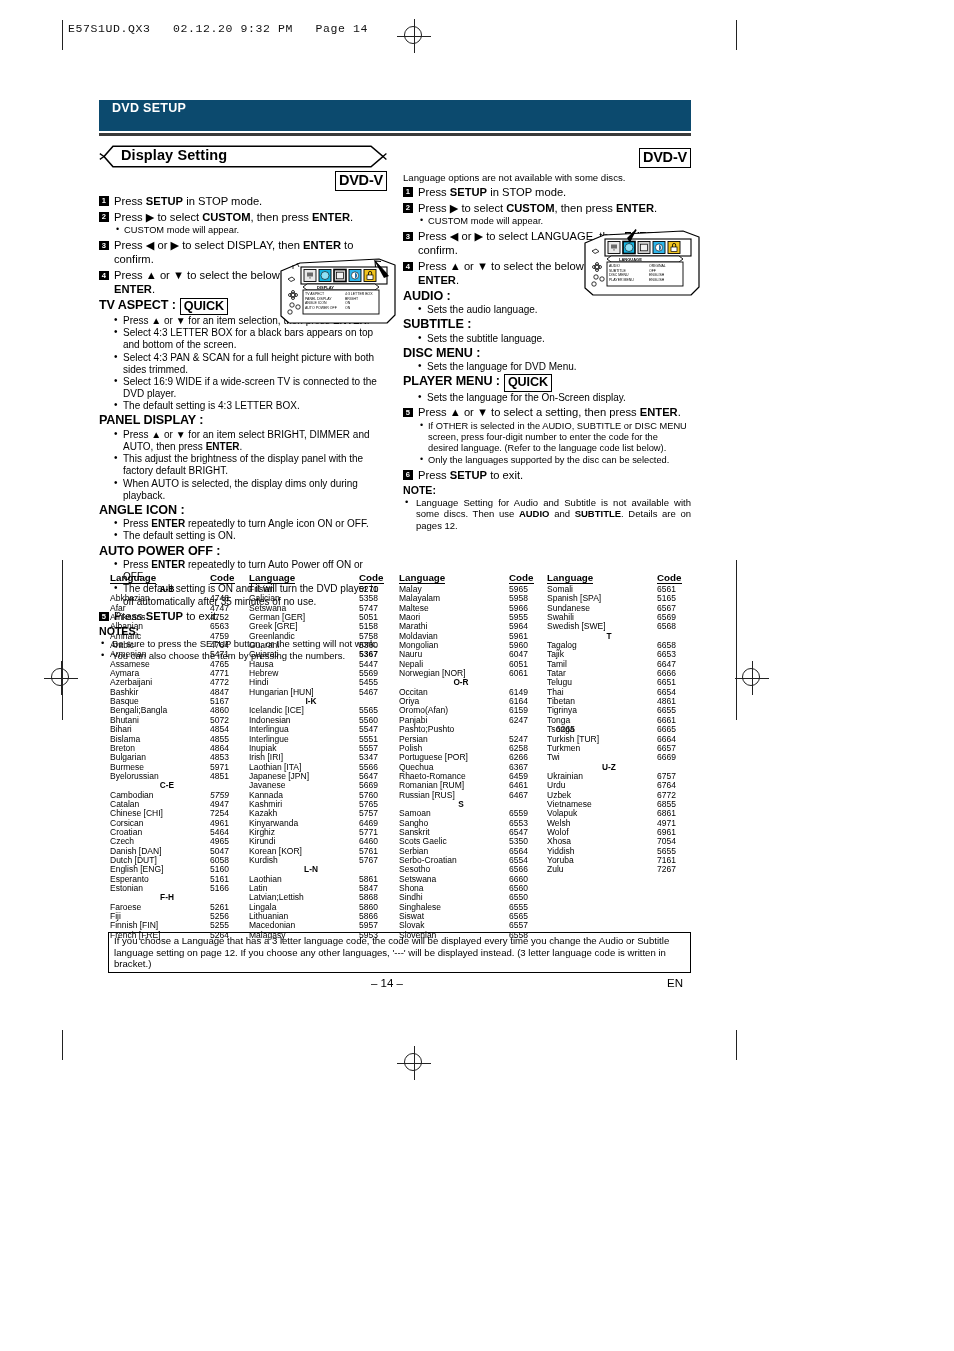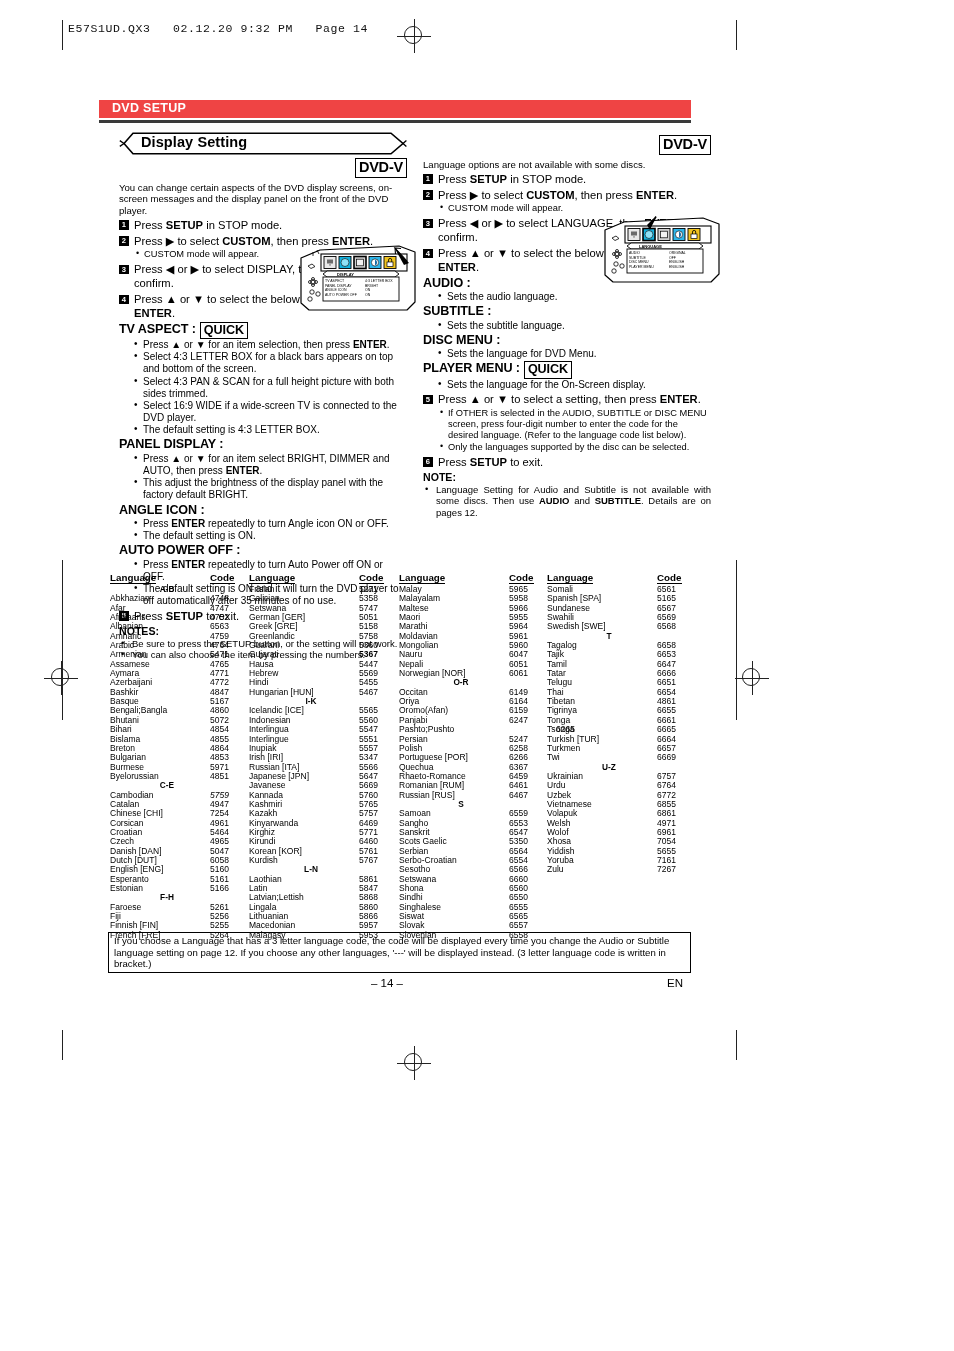--- a/index.html
+++ b/index.html
@@ -10,21 +10,21 @@
   .printhdr{position:absolute;left:68px;top:22px;font-family:"Liberation Mono",monospace;font-size:11.5px;letter-spacing:.6px;color:#111;white-space:pre;}
   .reg{position:absolute;width:34px;height:34px;}
   .reg .ring{position:absolute;left:7px;top:7px;width:18px;height:18px;border:1.1px solid #222;border-radius:50%;box-sizing:border-box;}
   .reg .hl{position:absolute;left:0;top:16.5px;width:34px;height:1.1px;background:#222;}
   .reg .vl{position:absolute;left:16.5px;top:0;width:1.1px;height:34px;background:#222;}
   .trim{position:absolute;background:#222;}
 
   
   .content{position:absolute;left:99px;top:100px;width:592px;}
 
-  .dvdsetup{position:relative;height:18px;background:#ef4444;}
+  .dvdsetup{position:relative;height:31px;background:#0c4a6e;}
   .dvdsetup .label{position:absolute;left:13px;top:1px;font-size:12.5px;font-weight:bold;color:#fff;letter-spacing:.3px;}
   .rule{height:3px;background:#3a3a3a;margin-top:2px;}
 
   .cols{position:relative;margin-top:9px;}
   .col{position:absolute;top:0;width:288px;}
   .colL{left:0;}
   .colR{left:304px;}
 
   
   .banner{position:relative;height:23px;}
@@ -109,56 +109,56 @@
   <div class="trim" style="left:62px;top:1030px;width:1px;height:30px;"></div>
   <div class="trim" style="left:736px;top:1030px;width:1px;height:30px;"></div>
 
   <div class="content">
 
     <div class="dvdsetup">
       <span class="label">DVD SETUP</span>
     </div>
     <div class="rule"></div>
 
-    <div class="cols" style="height:460px;margin-left:20px;">
+    <div class="cols" style="height:460px;">
 
       <div class="col colL">
 
         <div class="banner">
           <svg width="288" height="23" viewBox="0 0 288 23">
             <path d="M14,1.2 L272,1.2 L284,11.5 L272,21.8 L14,21.8 L5,11.5 Z" fill="#fff" stroke="#000" stroke-width="1.6"></path>
             <path d="M5,11.5 L0.8,8.6 M5,11.5 L0.8,14.4" stroke="#000" stroke-width="1.3" fill="none"></path>
             <path d="M284,11.5 L287.4,8.6 M284,11.5 L287.4,14.4" stroke="#000" stroke-width="1.3" fill="none"></path>
           </svg>
           <span class="btxt">Display Setting</span>
         </div>
 
         <div class="dvdv-wrap">
           <span class="dvdv">DVD-V</span>
         </div>
 
         <div class="body">
-          <p class="intro">You can change certain aspects of the DVD display screens, on-screen messages and the display panel on the front of the DVD player.</p>
           <div id="left-steps">
               <div class="step"><span class="stepnum">1</span><span>Press <b>SETUP</b> in STOP mode.</span></div>
               <div class="step"><span class="stepnum">2</span><span>Press ▶ to select <b>CUSTOM</b>, then press <b>ENTER</b>.</span></div>
               <div class="substep sub2">CUSTOM mode will appear.</div>
               <div class="step"><span class="stepnum">3</span><span>Press ◀ or ▶ to select DISPLAY, then <b>ENTER</b> to confirm.</span></div>
               <div class="step"><span class="stepnum">4</span><span>Press ▲ or ▼ to select the below items, then press <b>ENTER</b>.</span></div>
             </div>
           <div id="left-items">
               <div class="itemhead"><span>TV ASPECT :</span><span class="quick">QUICK</span></div>
               <div class="bul">Press ▲ or ▼ for an item selection, then press <b>ENTER</b>.</div>
               <div class="bul">Select 4:3 LETTER BOX for a black bars appears on top and bottom of the screen.</div>
               <div class="bul">Select 4:3 PAN &amp; SCAN for a full height picture with both sides trimmed.</div>
               <div class="bul">Select 16:9 WIDE if a wide-screen TV is connected to the DVD player.</div>
               <div class="bul">The default setting is 4:3 LETTER BOX.</div>
               <div class="itemhead"><span>PANEL DISPLAY :</span></div>
               <div class="bul">Press ▲ or ▼ for an item select BRIGHT, DIMMER and AUTO, then press <b>ENTER</b>.</div>
               <div class="bul">This adjust the brightness of the display panel with the factory default BRIGHT.</div>
+              <div class="bul">When AUTO is selected, the display dims only during playback.</div>
               <div class="itemhead"><span>ANGLE ICON :</span></div>
               <div class="bul">Press <b>ENTER</b> repeatedly to turn Angle icon ON or OFF.</div>
               <div class="bul">The default setting is ON.</div>
               <div class="itemhead"><span>AUTO POWER OFF :</span></div>
               <div class="bul">Press <b>ENTER</b> repeatedly to turn Auto Power off ON or OFF.</div>
               <div class="bul">The default setting is ON and it will turn the DVD player to off automatically after 35 minutes of no use.</div>
             </div>
           <div id="left-final">
               <div class="step"><span class="stepnum">5</span><span>Press <b>SETUP</b> to exit.</span></div>
             </div>
@@ -525,21 +525,21 @@
           </div>
           <div class="lrow">
             <span class="nm">Inupiak</span>
             <span class="cd" style="left: 110px;">5557</span>
           </div>
           <div class="lrow">
             <span class="nm">Irish [IRI]</span>
             <span class="cd" style="left: 110px;">5347</span>
           </div>
           <div class="lrow">
-            <span class="nm">Russian [ITA]</span>
+            <span class="nm">Laothian [ITA]</span>
             <span class="cd" style="left: 110px;">5566</span>
           </div>
           <div class="lrow">
             <span class="nm">Japanese [JPN]</span>
             <span class="cd" style="left: 110px;">5647</span>
           </div>
           <div class="lrow">
             <span class="nm">Javanese</span>
             <span class="cd" style="left: 110px;">5669</span>
           </div>

